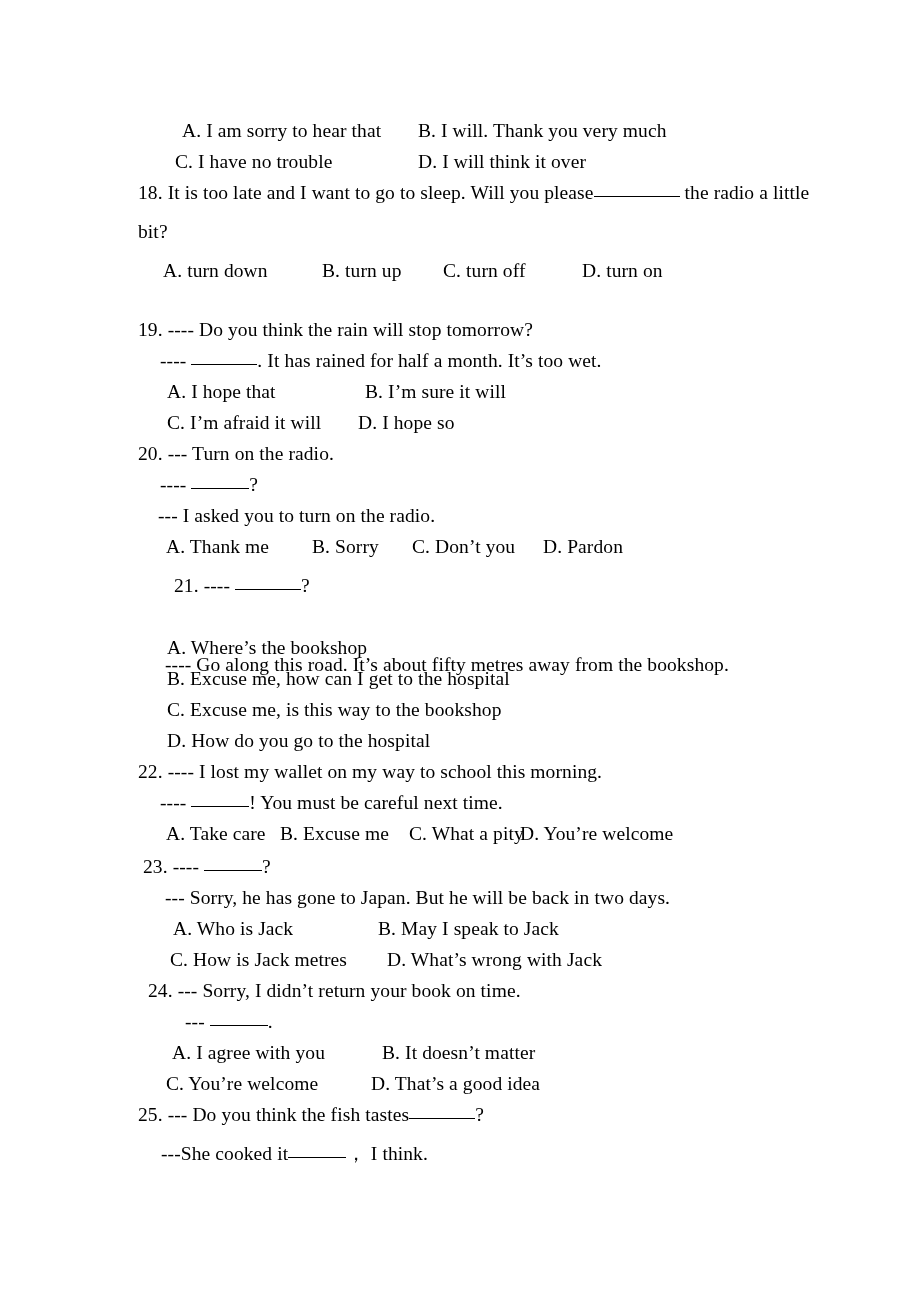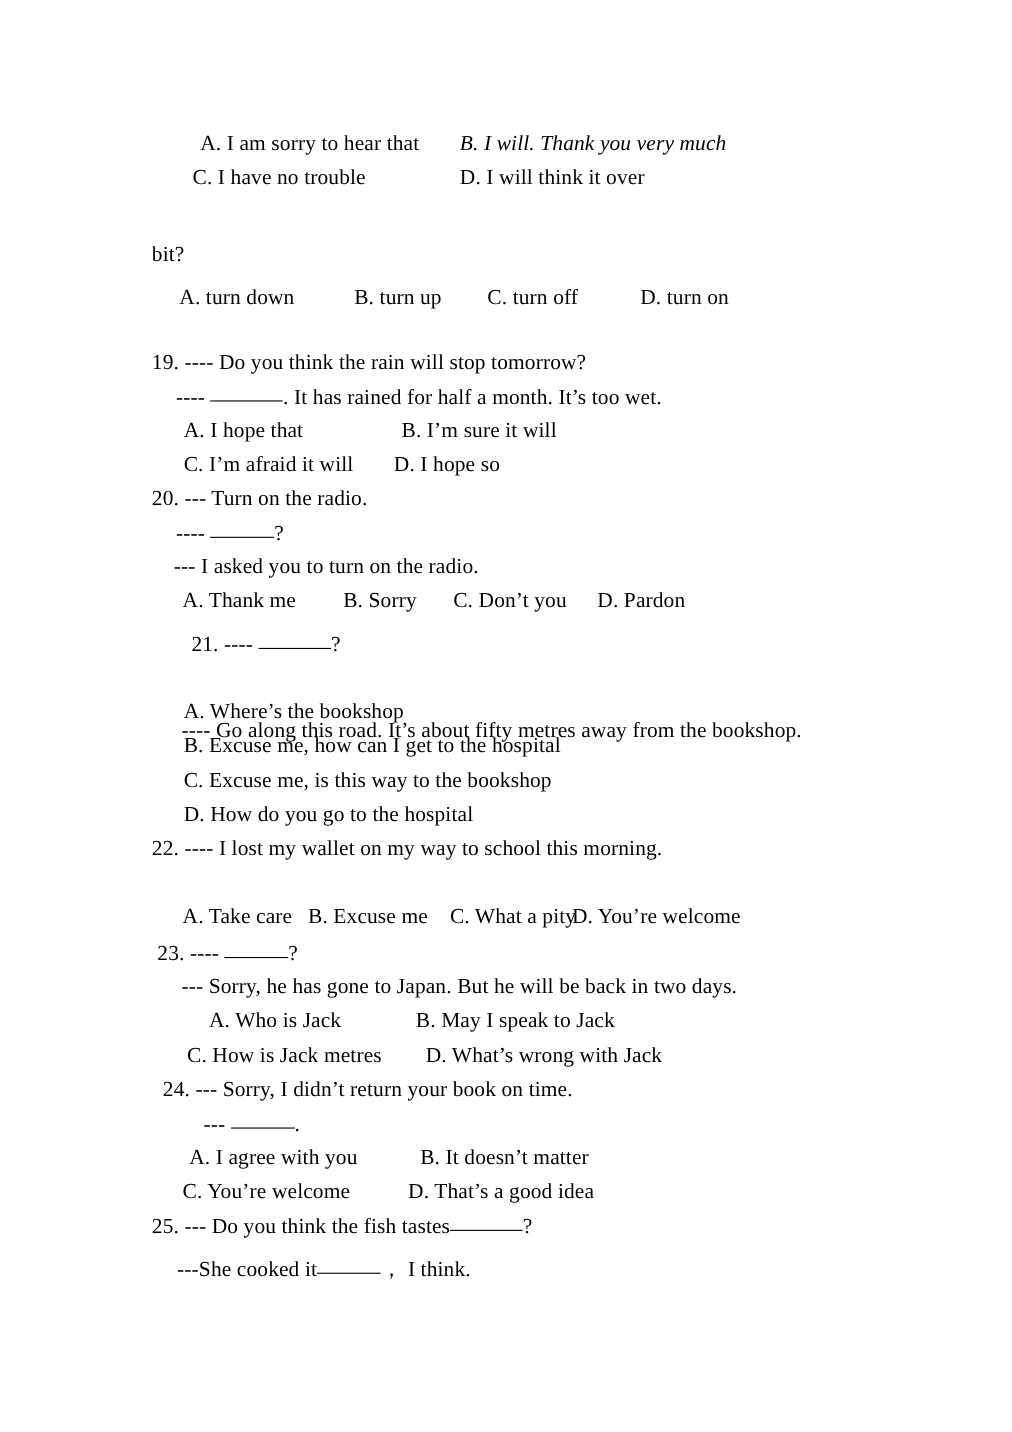--- a/index.html
+++ b/index.html
@@ -40,25 +40,26 @@
   .b-sm { width: 58px; }
   .b-md { width: 66px; }
   .b-xl { width: 86px; }
 </style>
 </head>
 <body>
 
 <div class="page">
 
   <div class="ln" style="left:182px; top:121px;"><span>A. I am sorry to hear that</span></div>
-  <div class="ln" style="left:418px; top:121px;font-style:italic;"><span>B. I will. Thank you very much</span></div>
+  <div class="ln" style="left:418px; top:121px;"><span>B. I will. Thank you very much</span></div>
 
   <div class="ln" style="left:175px; top:152px;"><span>C. I have no trouble</span></div>
   <div class="ln" style="left:418px; top:152px;"><span>D. I will think it over</span></div>
 
+  <div class="ln" style="left:138px; top:183px;"><span>18. It is too late and I want to go to sleep. Will you please</span><span class="blank b-xl"></span> <span>the radio a little</span></div>
 
   <div class="ln" style="left:138px; top:222px;"><span>bit?</span></div>
 
   <div class="ln" style="left:163px; top:261px;"><span>A. turn down</span></div>
   <div class="ln" style="left:322px; top:261px;"><span>B. turn up</span></div>
   <div class="ln" style="left:443px; top:261px;"><span>C. turn off</span></div>
   <div class="ln" style="left:582px; top:261px;"><span>D. turn on</span></div>
 
   <div class="ln" style="left:138px; top:320px;"><span>19. ---- Do you think the rain will stop tomorrow?</span></div>
 
@@ -85,31 +86,32 @@
 
   <div class="ln" style="left:165px; top:620px;margin-top:35px;"><span>---- Go along this road. It’s about fifty metres away from the bookshop.</span></div>
 
   <div class="ln" style="left:167px; top:638px;"><span>A. Where’s the bookshop</span></div>
   <div class="ln" style="left:167px; top:669px;"><span>B. Excuse me, how can I get to the hospital</span></div>
   <div class="ln" style="left:167px; top:700px;"><span>C. Excuse me, is this way to the bookshop</span></div>
   <div class="ln" style="left:167px; top:731px;"><span>D. How do you go to the hospital</span></div>
 
   <div class="ln" style="left:138px; top:762px;"><span>22. ---- I lost my wallet on my way to school this morning.</span></div>
 
+  <div class="ln" style="left:160px; top:793px;"><span>----</span> <span class="blank b-sm"></span><span>! You must be careful next time.</span></div>
 
   <div class="ln" style="left:166px; top:824px;"><span>A. Take care</span></div>
   <div class="ln" style="left:280px; top:824px;"><span>B. Excuse me</span></div>
   <div class="ln" style="left:409px; top:824px;"><span>C. What a pity</span></div>
   <div class="ln" style="left:520px; top:824px;"><span>D. You’re welcome</span></div>
 
   <div class="ln" style="left:143px; top:857px;"><span>23. ----</span> <span class="blank b-sm"></span><span>?</span></div>
 
   <div class="ln" style="left:165px; top:888px;"><span>--- Sorry, he has gone to Japan. But he will be back in two days.</span></div>
 
-  <div class="ln" style="left:190px; top:919px;"><span>A. Who is Jack</span></div>
+  <div class="ln" style="left:173px; top:919px;"><span>A. Who is Jack</span></div>
   <div class="ln" style="left:378px; top:919px;"><span>B. May I speak to Jack</span></div>
 
   <div class="ln" style="left:170px; top:950px;"><span>C. How is Jack metres</span></div>
   <div class="ln" style="left:387px; top:950px;"><span>D. What’s wrong with Jack</span></div>
 
   <div class="ln" style="left:148px; top:981px;"><span>24. --- Sorry, I didn’t return your book on time.</span></div>
 
   <div class="ln" style="left:185px; top:1012px;"><span>---</span> <span class="blank b-sm"></span><span>.</span></div>
 
   <div class="ln" style="left:172px; top:1043px;"><span>A. I agree with you</span></div>

